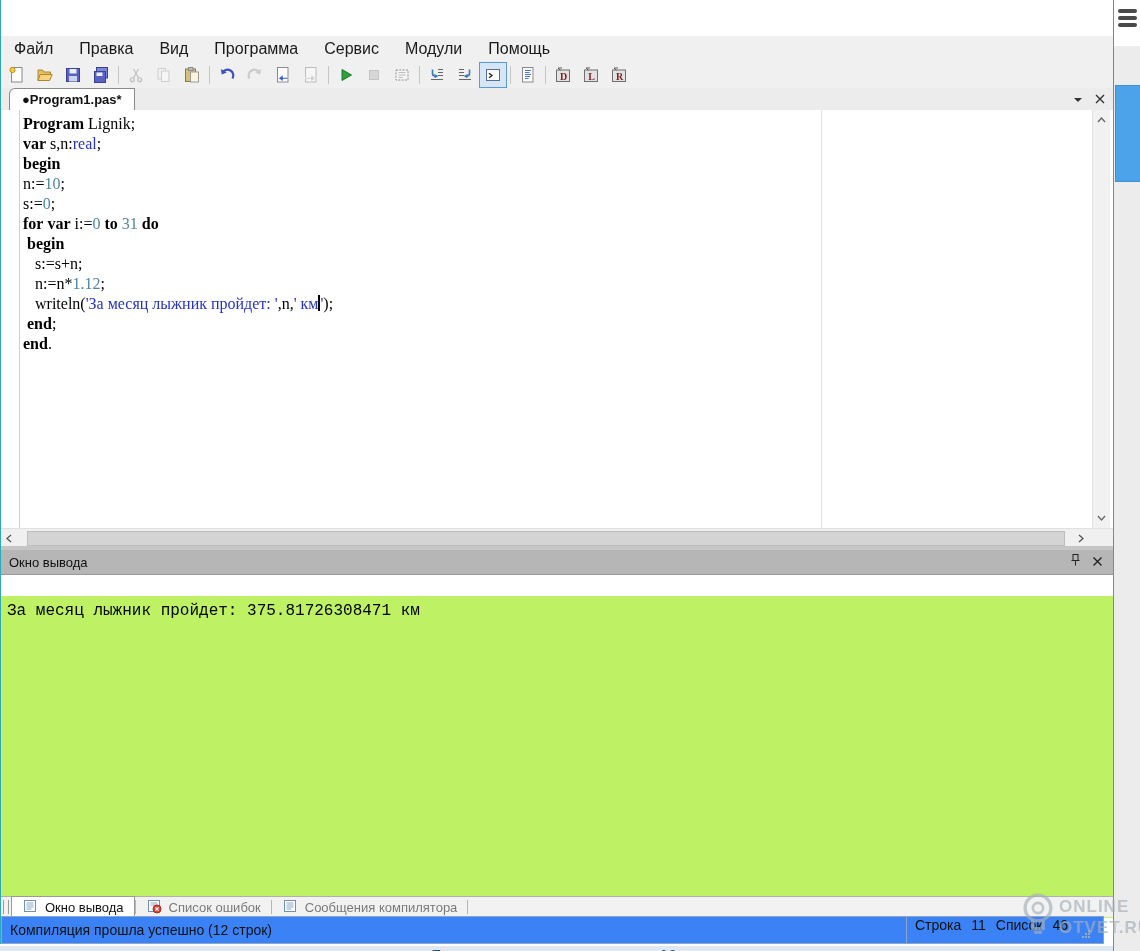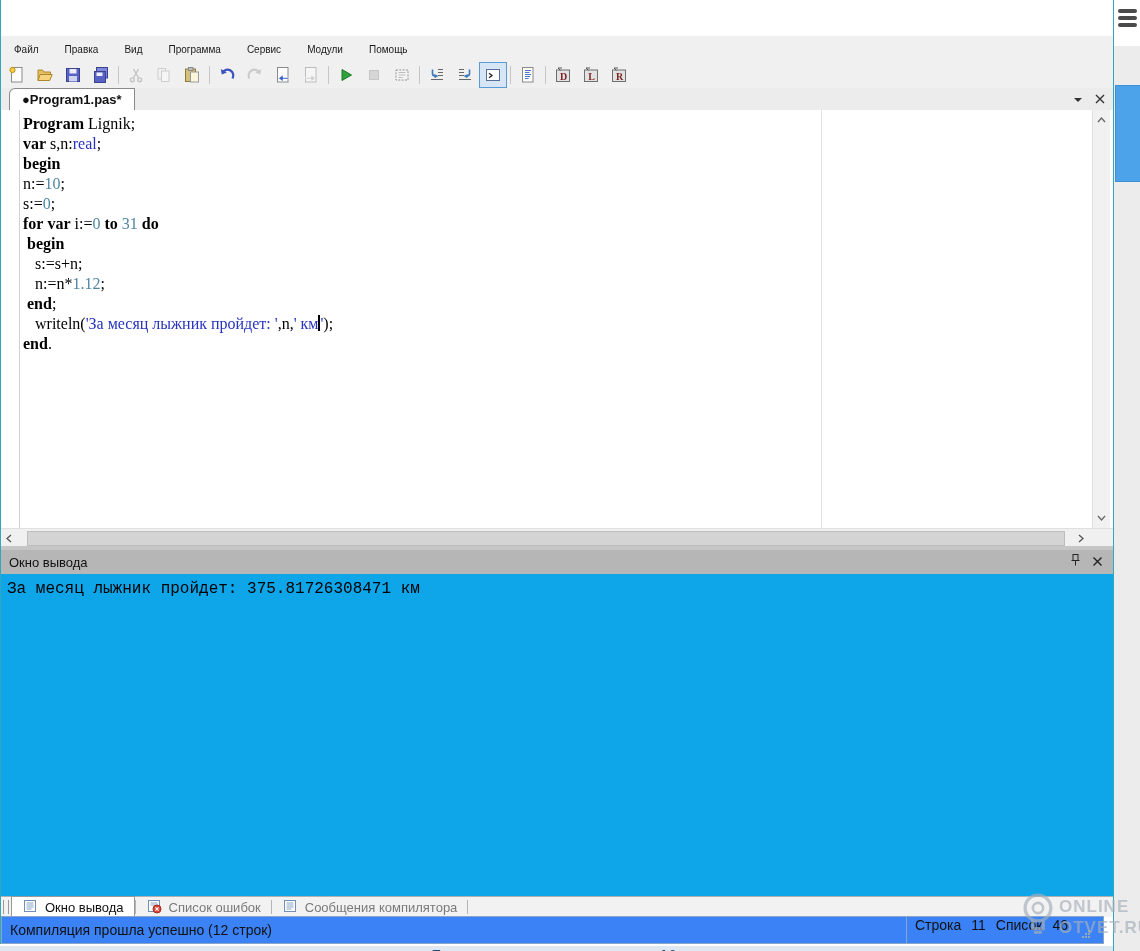--- a/index.html
+++ b/index.html
@@ -16,21 +16,21 @@
   .applogo{width:24px;height:24px;margin:0 8px 0 10px;border:1px solid #b5b5b5;background:#fdfdfd;
            display:flex;flex-direction:column;align-items:center;justify-content:center;line-height:1;}
   .applogo .lt{font-size:10px;font-weight:bold;}
   .applogo .lt .a{color:#c0392b;} .applogo .lt .b{color:#1e8f3e;}
   .applogo .ln{font-size:7px;color:#333;border-top:1px solid #c0392b;}
   .apptitle{font-size:14px;color:#111;}
   .winbtns{margin-left:auto;display:flex;height:100%;}
   .winbtn{width:58px;height:100%;display:flex;align-items:center;justify-content:center;color:#222;}
 
   .menubar{top:36px;height:26px;background:#f0f0f0;display:flex;align-items:center;border-bottom:1px solid #e3e3e3;}
-  .mitem{padding:4px 13px;font-size:10px;color:#1a1a1a;height:100%;display:flex;align-items:center;}
+  .mitem{padding:4px 13px;font-size:16px;color:#1a1a1a;height:100%;display:flex;align-items:center;}
 
   .toolbar{top:62px;height:26px;background:#f0f0f0;display:flex;align-items:center;padding-left:2px;
            border-bottom:1px solid #dcdcdc;}
   .tbtn{width:26px;height:24px;display:flex;align-items:center;justify-content:center;border:1px solid transparent;}
   .tbtn.disabled{opacity:.5;filter:grayscale(1);}
   .tbtn.selected{background:#d6e6f6;border-color:#5b9bd5;}
   .tsep{width:1px;height:18px;background:#c6c6c6;margin:0 3px;}
 
   .tabstrip{top:88px;height:22px;background:#ececec;border-bottom:1px solid #9a9a9a;}
   .doc-tab{position:absolute;left:8px;bottom:-1px;height:21px;background:#fff;
@@ -56,21 +56,21 @@
   .harrow{position:absolute;top:0;width:16px;height:100%;display:flex;align-items:center;justify-content:center;}
   .hthumb{position:absolute;left:26px;top:2px;height:13px;width:1036px;background:#d4d4d4;border:1px solid #bdbdbd;}
 
   .divider{top:546px;height:4px;background:#c6c6c6;}
 
   .outhead{top:550px;height:24px;background:#b6b6b6;display:flex;align-items:center;
            border-bottom:1px solid #9a9a9a;}
   .outhead .t{font-size:13px;color:#111;margin-left:8px;}
   .outctrl{display:flex;align-items:center;gap:10px;margin-left:auto;margin-right:10px;}
 
-  .outbody{top:574px;height:322px;background:#0ea5e9;}
+  .outbody{top:596px;height:322px;background:#bef264;}
   .outtext{position:absolute;left:6px;top:6px;font-family:"Liberation Mono",monospace;
            font-size:16px;color:#000;white-space:pre;}
 
   .bottabs{top:896px;height:20px;background:#f2f2f2;border-top:1px solid #b0b0b0;display:flex;align-items:stretch;}
   .splitmark{width:4px;border-left:1px solid #9a9a9a;border-right:1px solid #9a9a9a;margin:3px 2px;}
   .btab{display:flex;align-items:center;gap:5px;padding:0 10px;font-size:13px;color:#7a7a7a;}
   .btab.active{background:#fff;border:1px solid #9a9a9a;border-bottom:none;color:#111;margin-top:-1px;}
   .bsep{width:1px;background:#b5b5b5;margin:3px 0;}
 
   .statusbar{top:916px;height:26px;background:#3b82f6;border:1px solid var(--status-border,#89a6c6);
@@ -281,22 +281,22 @@
       <div class="code" id="code">
           <div class="codeline"><span class="tok-k">Program</span><span class="tok-p"> Lignik;</span></div>
           <div class="codeline"><span class="tok-k">var</span><span class="tok-p"> s,n:</span><span class="tok-b">real</span><span class="tok-p">;</span></div>
           <div class="codeline"><span class="tok-k">begin</span></div>
           <div class="codeline"><span class="tok-p">n:=</span><span class="tok-n">10</span><span class="tok-p">;</span></div>
           <div class="codeline"><span class="tok-p">s:=</span><span class="tok-n">0</span><span class="tok-p">;</span></div>
           <div class="codeline"><span class="tok-k">for</span><span class="tok-p"> </span><span class="tok-k">var</span><span class="tok-p"> i:=</span><span class="tok-n">0</span><span class="tok-p"> </span><span class="tok-k">to</span><span class="tok-p"> </span><span class="tok-n">31</span><span class="tok-p"> </span><span class="tok-k">do</span></div>
           <div class="codeline"><span class="tok-p"> </span><span class="tok-k">begin</span></div>
           <div class="codeline"><span class="tok-p">   s:=s+n;</span></div>
           <div class="codeline"><span class="tok-p">   n:=n*</span><span class="tok-n">1.12</span><span class="tok-p">;</span></div>
+          <div class="codeline"><span class="tok-p">   writeln(</span><span class="tok-b">'За месяц лыжник пройдет: '</span><span class="tok-p">,n,</span><span class="tok-b">' км</span><span class="caret"></span><span class="tok-b">'</span><span class="tok-p">);</span></div>
           <div class="codeline"><span class="tok-p"> </span><span class="tok-k">end</span><span class="tok-p">;</span></div>
-          <div class="codeline"><span class="tok-p">   writeln(</span><span class="tok-b">'За месяц лыжник пройдет: '</span><span class="tok-p">,n,</span><span class="tok-b">' км</span><span class="caret"></span><span class="tok-b">'</span><span class="tok-p">);</span></div>
           <div class="codeline"><span class="tok-k">end</span><span class="tok-p">.</span></div>
         </div>
       <div class="vscroll">
         <div class="varrow up">
           <svg width="9" height="6" viewBox="0 0 9 6">
               <path d="M1 5l3.5-4L8 5" fill="none" stroke="#666" stroke-width="1.3"></path>
             </svg>
         </div>
         <div class="varrow down">
           <svg width="9" height="6" viewBox="0 0 9 6">

